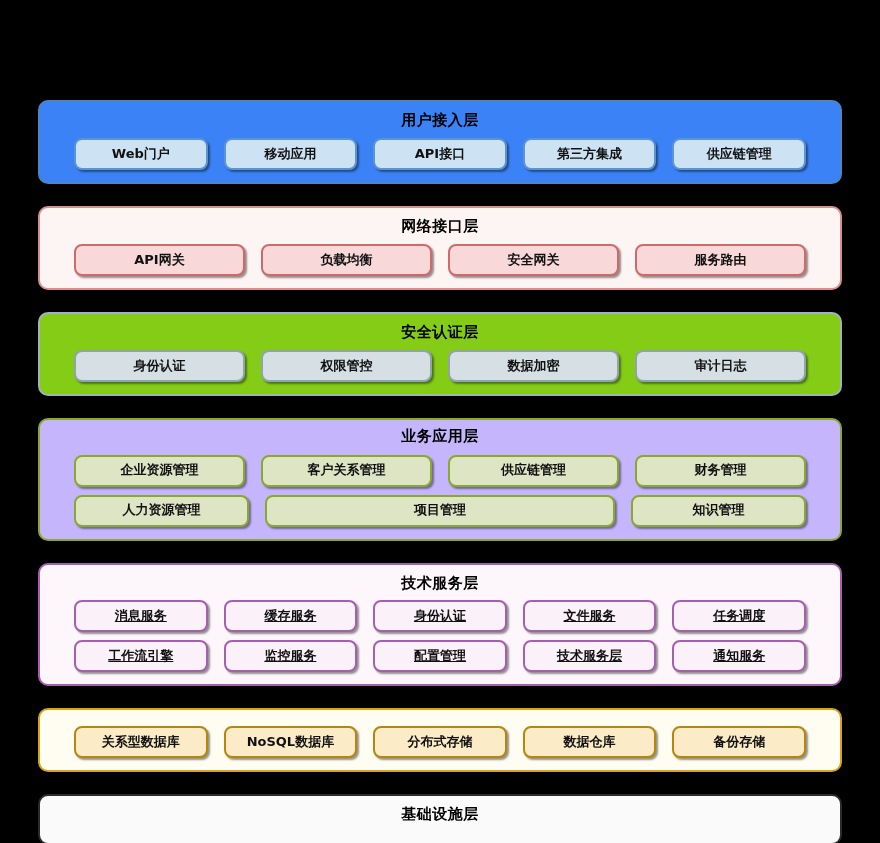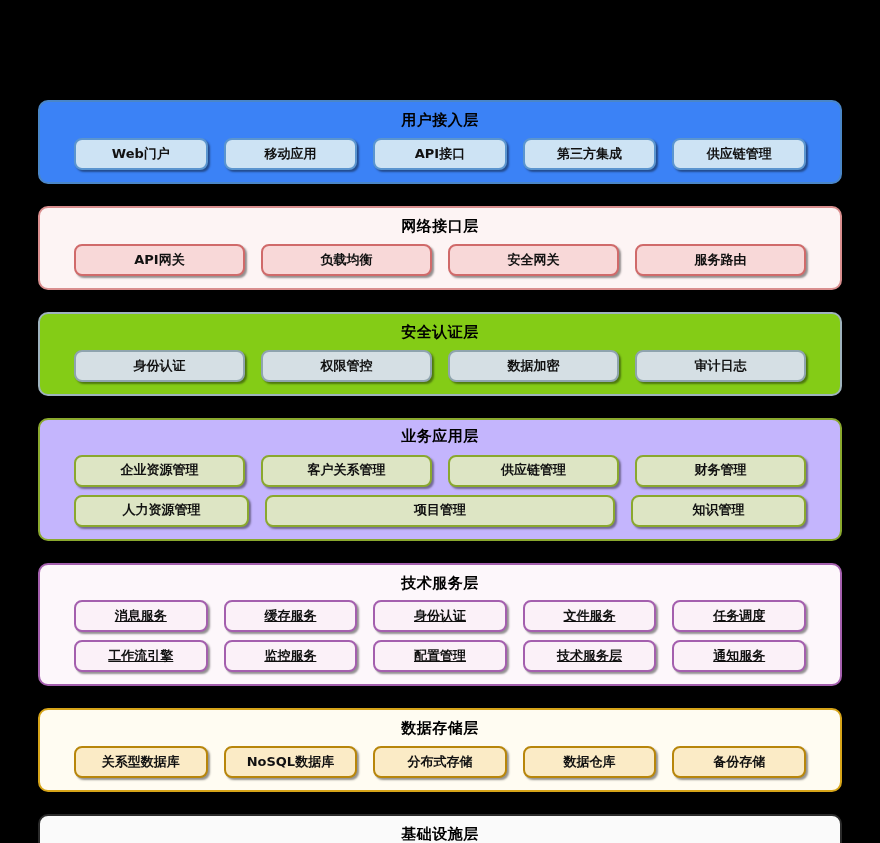--- a/index.html
+++ b/index.html
@@ -210,21 +210,20 @@
         </div>
         <div class="cell">
           <div class="node">技术服务层</div>
         </div>
         <div class="cell">
           <div class="node">通知服务</div>
         </div>
       </div>
     </div>
     <div class="layer l-data">
-      <div class="layer-title">数据存储层</div>
       <div class="row">
         <div class="cell">
           <div class="node">关系型数据库</div>
         </div>
         <div class="cell">
           <div class="node">NoSQL数据库</div>
         </div>
         <div class="cell">
           <div class="node">分布式存储</div>
         </div>

